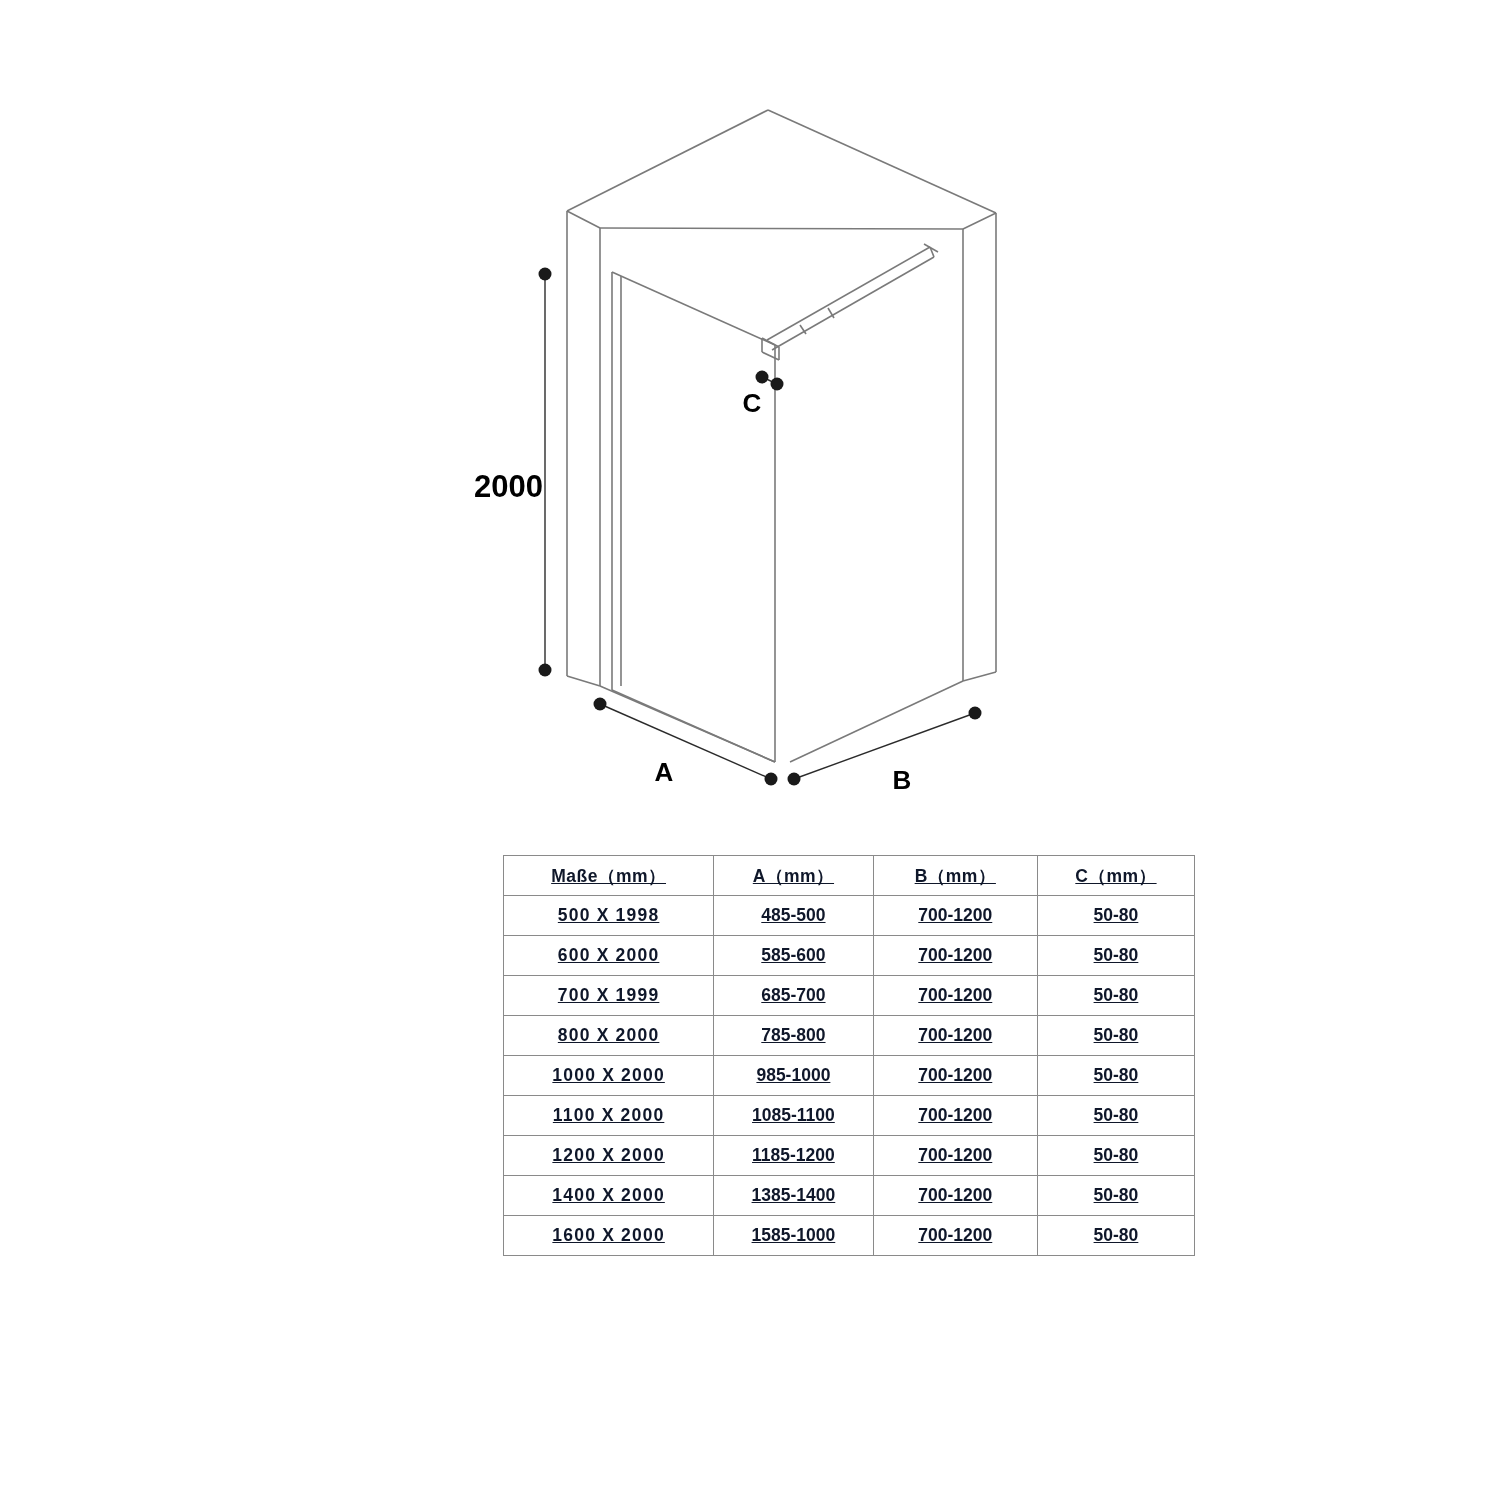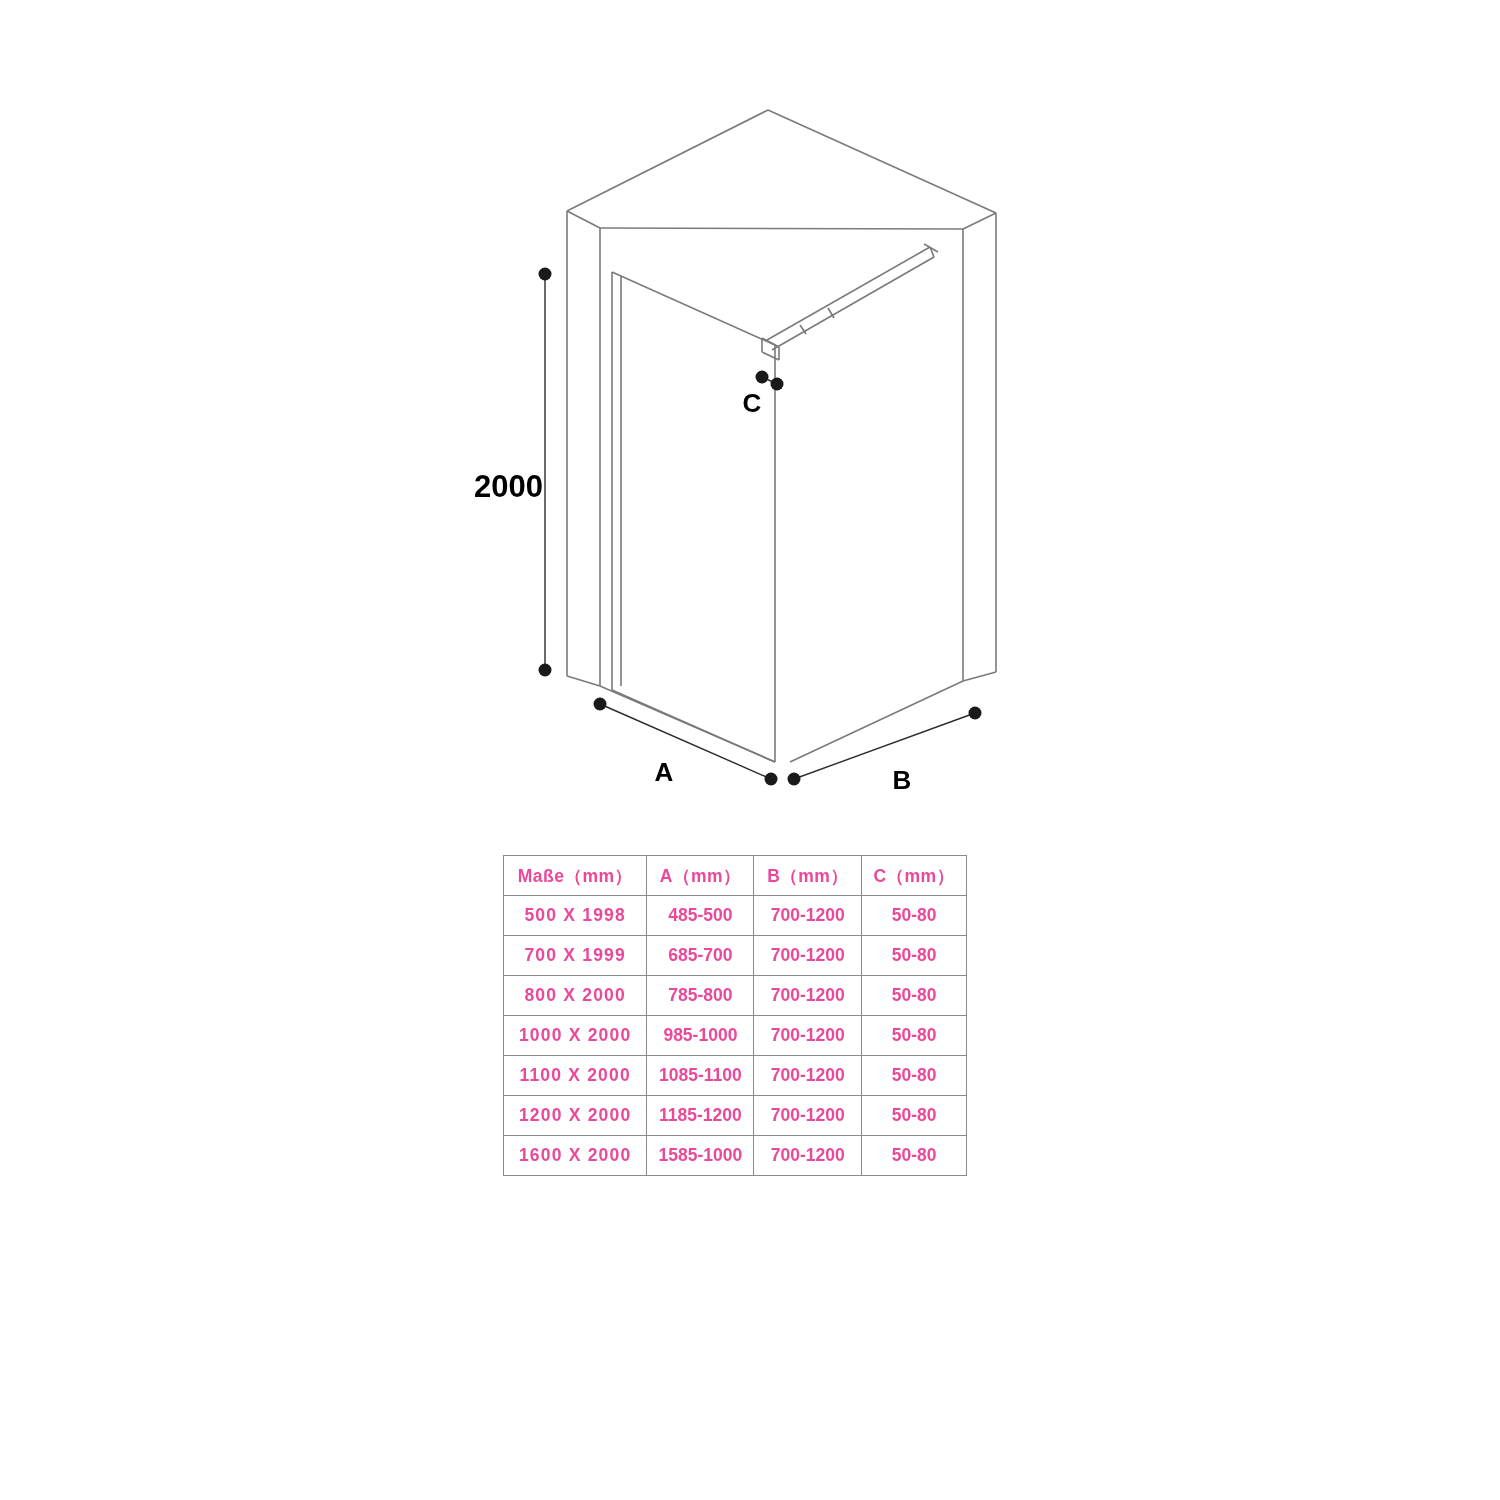--- a/index.html
+++ b/index.html
@@ -31,25 +31,26 @@
     fill: #000000;
   }
   #table-wrap {
     position: absolute;
     left: 503px;
     top: 855px;
     width: 572px;
   }
   table.spec {
     border-collapse: collapse;
-    width: 464px;
+    width: 692px;
     font-family: "Liberation Sans", sans-serif;
     font-size: 17.5px;
     font-weight: bold;
-    color: #ec4899;
+    color: #0f172a;
+    text-decoration: underline;
   }
   table.spec th, table.spec td {
     border: 1px solid #8a8a8a;
     text-align: center;
     padding: 0;
     height: 39px;
     white-space: nowrap;
   }
   table.spec th {
     font-weight: bold;
@@ -160,20 +161,26 @@
       </tr>
     </thead>
     <tbody>
       <tr>
         <td class="cell-sp">500 X 1998</td>
         <td>485-500</td>
         <td>700-1200</td>
         <td>50-80</td>
       </tr>
       <tr>
+        <td class="cell-sp">600 X 2000</td>
+        <td>585-600</td>
+        <td>700-1200</td>
+        <td>50-80</td>
+      </tr>
+      <tr>
         <td class="cell-sp">700 X 1999</td>
         <td>685-700</td>
         <td>700-1200</td>
         <td>50-80</td>
       </tr>
       <tr>
         <td class="cell-sp">800 X 2000</td>
         <td>785-800</td>
         <td>700-1200</td>
         <td>50-80</td>
@@ -186,20 +193,26 @@
       </tr>
       <tr>
         <td class="cell-sp">1100 X 2000</td>
         <td>1085-1100</td>
         <td>700-1200</td>
         <td>50-80</td>
       </tr>
       <tr>
         <td class="cell-sp">1200 X 2000</td>
         <td>1185-1200</td>
+        <td>700-1200</td>
+        <td>50-80</td>
+      </tr>
+      <tr>
+        <td class="cell-sp">1400 X 2000</td>
+        <td>1385-1400</td>
         <td>700-1200</td>
         <td>50-80</td>
       </tr>
       <tr>
         <td class="cell-sp">1600 X 2000</td>
         <td>1585-1000</td>
         <td>700-1200</td>
         <td>50-80</td>
       </tr>
     </tbody>

